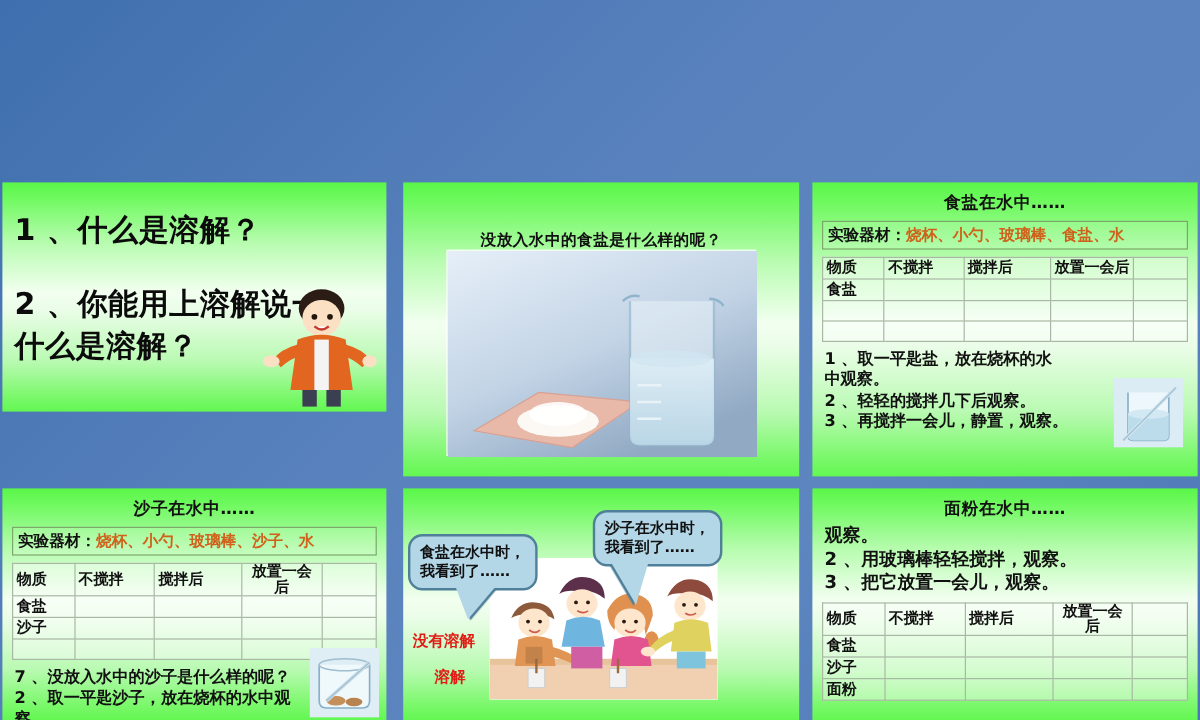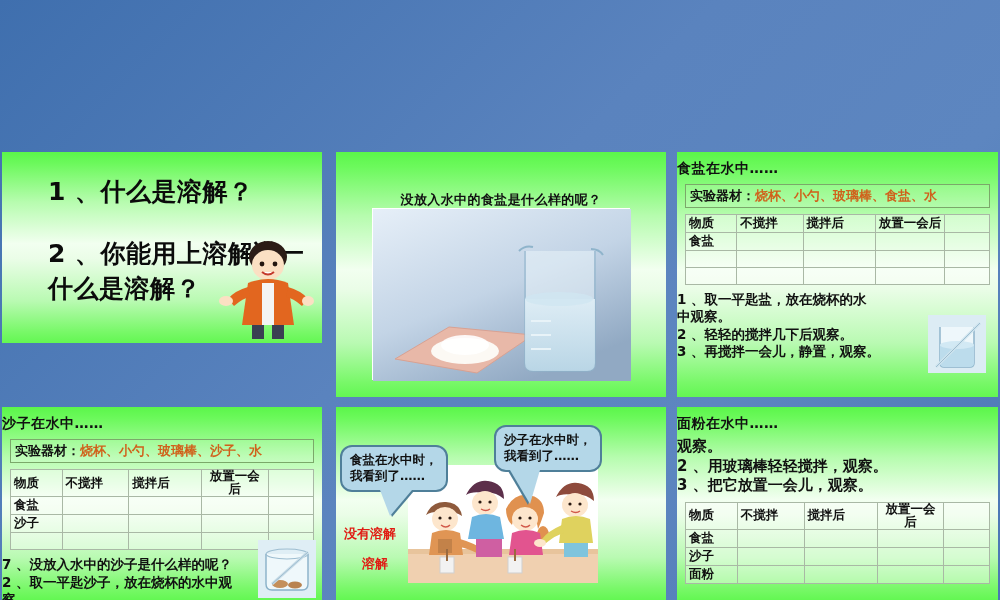--- a/index.html
+++ b/index.html
@@ -20,21 +20,21 @@
     width: 1000px; height: 448px;
   }
   .panel {
     position: absolute;
     background: linear-gradient(to bottom,
         #5bf64a 0%, #6cf95c 6%, #b6fcae 26%, #f2fff0 48%,
         #eafde7 56%, #b9fab2 78%, #79f869 94%, #63f752 100%);
     overflow: hidden;
   }
   
-  .p1 { left: 2px;   top: 0px;   width: 320px; height: 191px; padding-left: 36px; }
+  .p1 { left: 2px;   top: 0px;   width: 320px; height: 191px; }
   .p2 { left: 336px; top: 0px;   width: 330px; height: 245px; }
   .p3 { left: 677px; top: 0px;   width: 321px; height: 245px; }
   
   .p4 { left: 2px;   top: 255px; width: 320px; height: 193px; }
   .p5 { left: 336px; top: 255px; width: 330px; height: 193px; }
   .p6 { left: 677px; top: 255px; width: 321px; height: 193px; }
 
   
   .q-list { padding: 22px 6px 0 10px; }
   .q-line {
@@ -67,21 +67,21 @@
   .photo-frame {
     position: absolute;
     left: 36px; top: 56px;
     width: 258px; height: 172px;
     background: linear-gradient(160deg,#e3edf7 0%, #cddcec 35%, #a9c0d8 70%, #8fa9c4 100%);
     border: 1px solid #ffffff;
   }
 
   
   .ttl {
-    text-align: left;
+    text-align: center;
     font-weight: bold;
     font-size: 14px;
     color: #111;
     padding-top: 8px;
     letter-spacing: 0.5px;
   }
   .matbox {
     margin: 6px 8px 0 8px;
     border: 1px solid #7ba86a;
     background: rgba(255,255,255,0.12);
@@ -113,21 +113,21 @@
   table.exp td.hd { font-weight: bold; white-space: nowrap; }
   table.exp td.wrap { white-space: normal; text-align: center; line-height: 1.05; }
   .c-a { width: 17%; }
   .c-b { width: 22%; }
   .c-c { width: 24%; }
   .c-d { width: 22%; }
   .c-e { width: 15%; }
 
   
   .steps {
-    padding: 6px 8px 0 0;
+    padding: 6px 8px 0 10px;
     font-weight: bold;
     font-size: 13.5px;
     line-height: 1.28;
     color: #111;
   }
   .steps.big { font-size: 15px; line-height: 1.3; padding-top: 4px; }
   .mini-beaker {
     position: absolute;
     width: 58px; height: 58px;
   }

